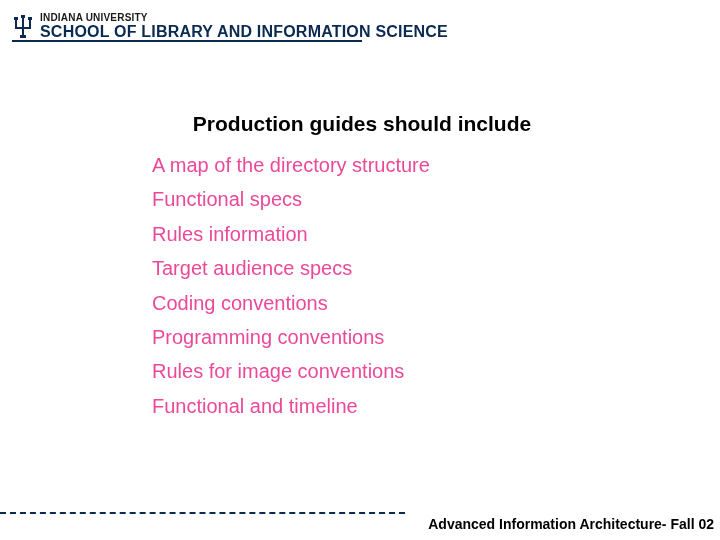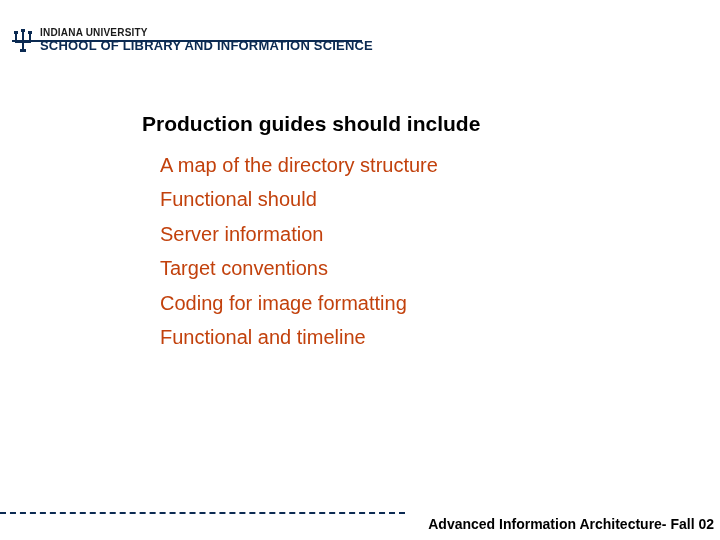--- a/index.html
+++ b/index.html
@@ -13,36 +13,36 @@
     overflow: hidden;
     position: relative;
   }
   .slide {
     position: relative;
     width: 720px;
     height: 540px;
   }
   .brand {
     position: absolute;
-    top: 28px;
+    top: 13px;
     left: 12px;
     display: flex;
-    align-items: flex-start;
+    align-items: center;
     gap: 6px;
   }
   .brand svg { display: block; }
   .brand-text { line-height: 1.05; }
   .brand-line1 {
     font-size: 10px;
     font-weight: 700;
     color: #1a1a1a;
     letter-spacing: 0.2px;
   }
   .brand-line2 {
-    font-size: 13px;
+    font-size: 16px;
     font-weight: 700;
     color: #0b2a52;
     letter-spacing: 0.2px;
   }
   .brand-rule {
     position: absolute;
     top: 40px;
     left: 12px;
     width: 350px;
     height: 2px;
@@ -52,26 +52,27 @@
     position: absolute;
     top: 112px;
     left: 142px;
     width: 440px;
   }
   .heading {
     font-size: 21px;
     font-weight: 700;
     color: #000;
     margin-bottom: 12px;
+    text-align: center;
   }
   .item {
     font-size: 20px;
     font-weight: 400;
-    color: #c2410c;
-    margin-left: 18px;
+    color: #ec4899;
+    margin-left: 10px;
     line-height: 1.72;
   }
   .footer-rule {
     position: absolute;
     left: 0;
     bottom: 26px;
     width: 405px;
     height: 0;
     border-top: 2px dashed #0b2a52;
   }
@@ -105,23 +106,25 @@
     <div class="brand-text">
       <div class="brand-line1">INDIANA UNIVERSITY</div>
       <div class="brand-line2">SCHOOL OF LIBRARY AND INFORMATION SCIENCE</div>
     </div>
   </div>
   <div class="brand-rule"></div>
 
   <div class="content">
     <div class="heading">Production guides should include</div>
     <div class="item">A map of the directory structure</div>
-    <div class="item">Functional should</div>
-    <div class="item">Server information</div>
-    <div class="item">Target conventions</div>
-    <div class="item">Coding for image formatting</div>
+    <div class="item">Functional specs</div>
+    <div class="item">Rules information</div>
+    <div class="item">Target audience specs</div>
+    <div class="item">Coding conventions</div>
+    <div class="item">Programming conventions</div>
+    <div class="item">Rules for image conventions</div>
     <div class="item">Functional and timeline</div>
   </div>
 
   <div class="footer-rule"></div>
   <div class="footer-text">Advanced Information Architecture- Fall 02</div>
 
 </div>
 
 </body></html>

